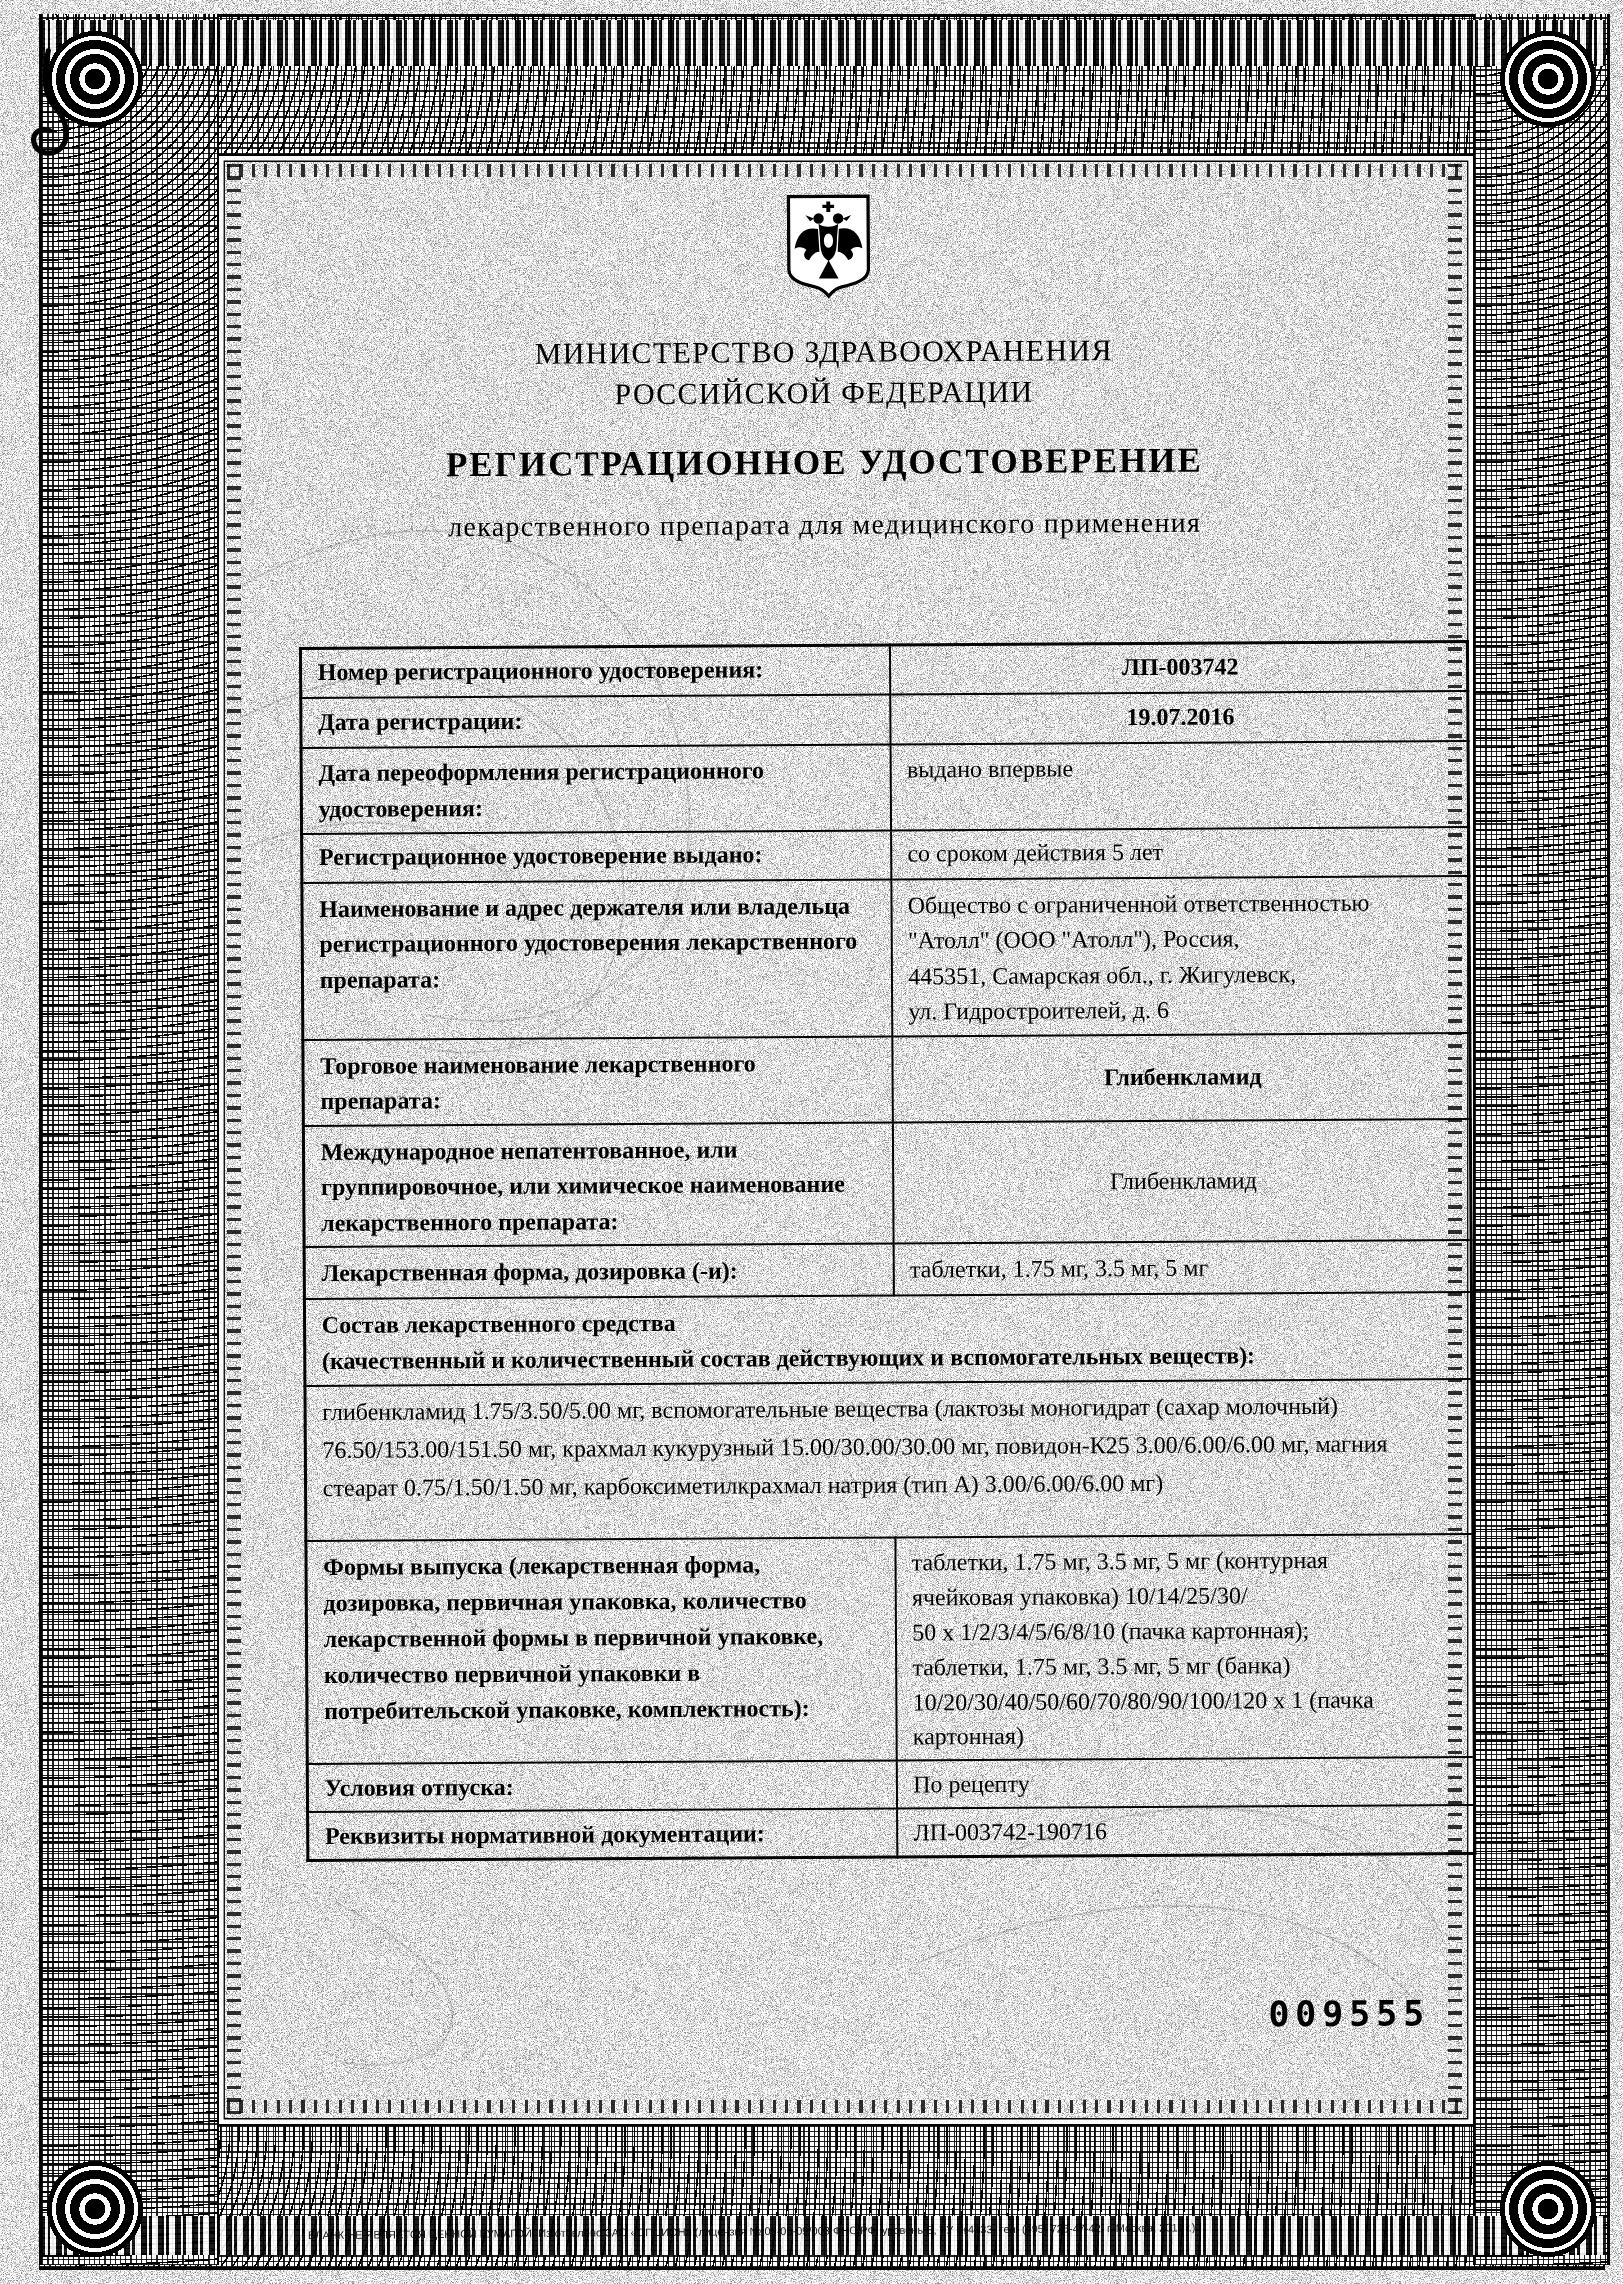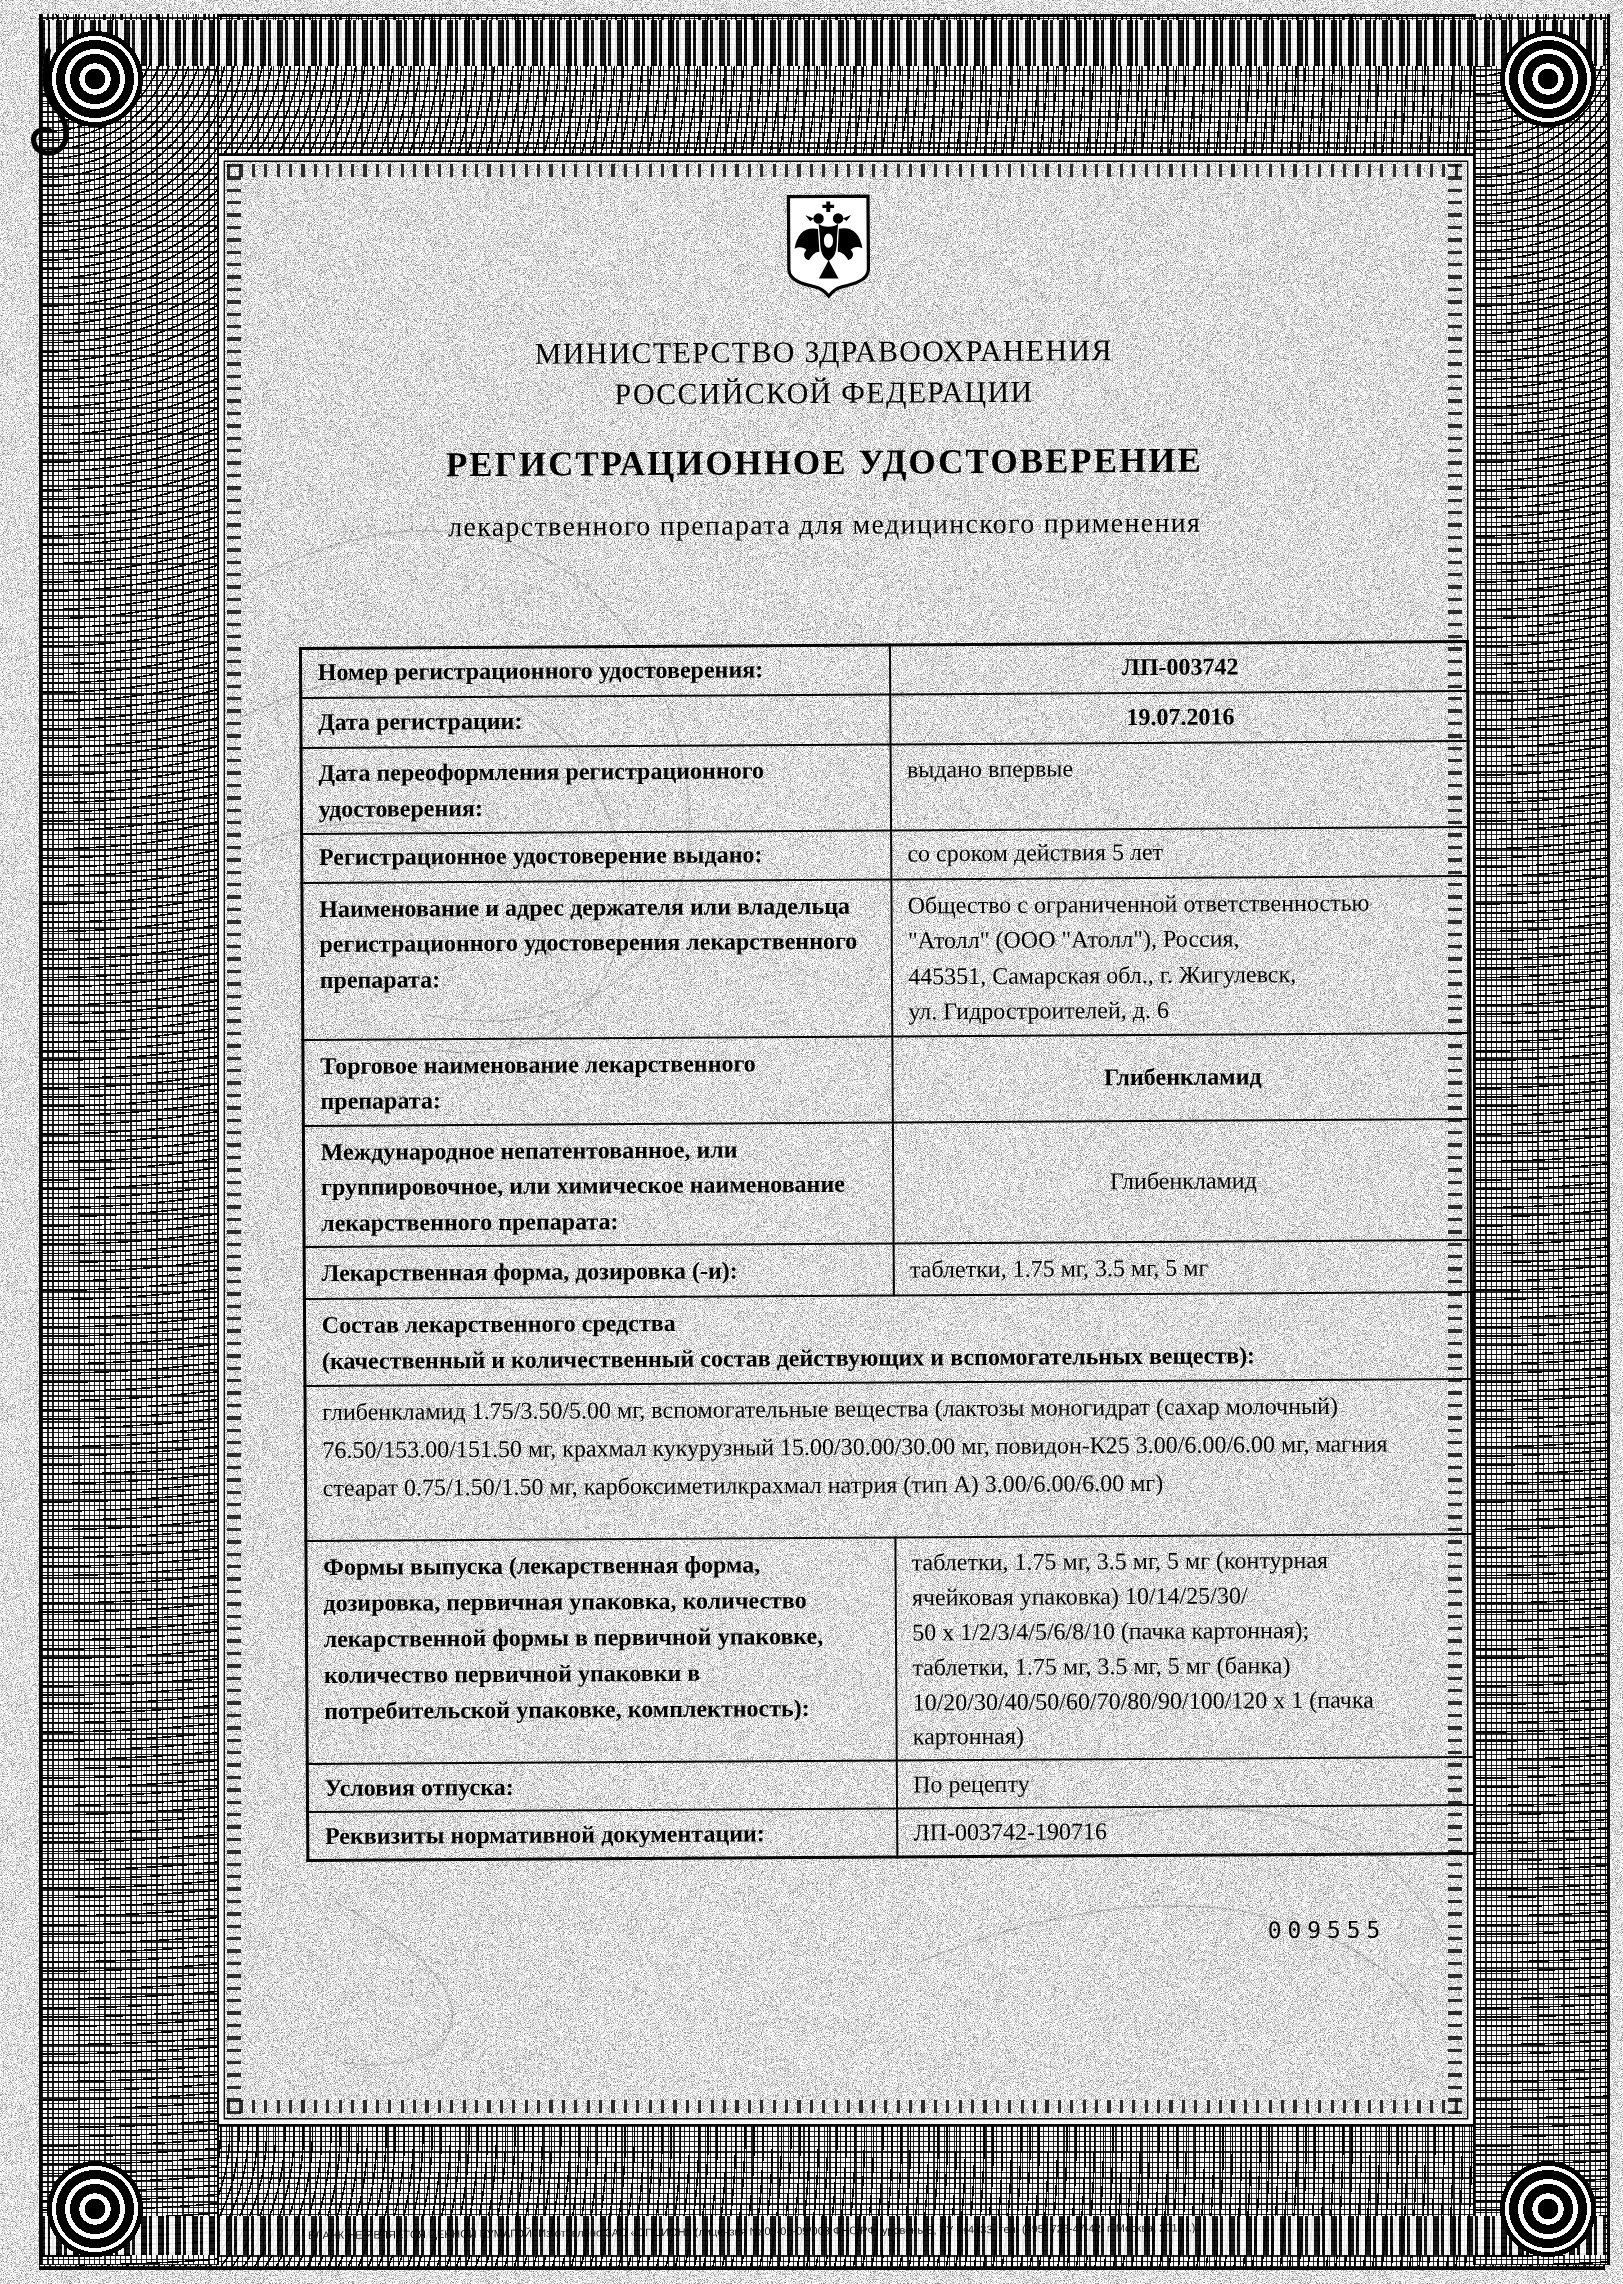--- a/index.html
+++ b/index.html
@@ -132,23 +132,23 @@
   }
   .doc-table td.label { font-weight: bold; padding-right: 22px; }
   .doc-table td.vtop  { vertical-align: top; padding-top: 7.9px; }
   .doc-table td.center{ text-align: center; }
   .doc-table td.bold  { font-weight: bold; }
   .doc-table td.full  { font-weight: bold; }
   .pre { white-space: pre-line; }
 
   
   .serial {
-    position: absolute; left: 1263px; top: 1920px;
+    position: absolute; left: 1263px; top: 1997px;
     font-family: "DejaVu Sans Mono", monospace;
-    font-size: 23px; font-weight: normal; letter-spacing: 5.9px;
+    font-size: 35px; font-weight: bold; letter-spacing: 5.9px;
   }
   .fine-print {
     position: absolute; left: 308px; top: 2224px; width: 1165px;
     font-family: "Liberation Sans", sans-serif;
     font-size: 11px; white-space: nowrap; overflow: hidden;
     transform: rotate(-0.5deg); opacity: .9;
   }
 </style>
 </head>
 <body>

